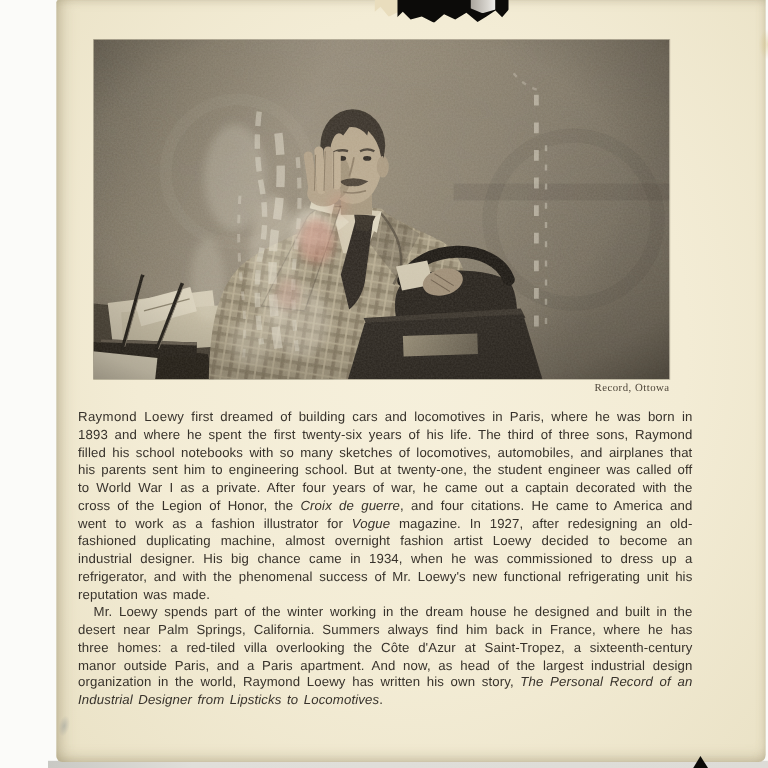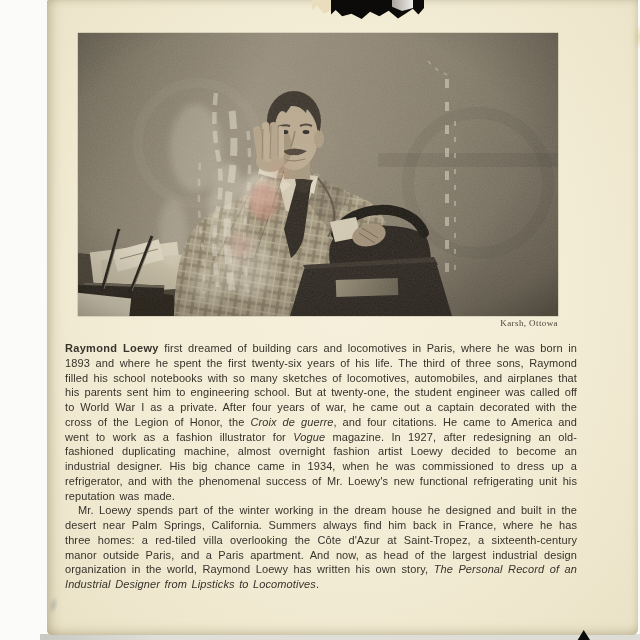--- a/index.html
+++ b/index.html
@@ -46,21 +46,21 @@
     font-family:"Liberation Serif",serif;font-size:9px;color:#4e463a;letter-spacing:.4px;
   }
   
   .bio{
     position:absolute;left:65px;top:341px;width:512px;
     font-size:11px;line-height:14.75px;color:#37322b;
     text-align:justify;letter-spacing:.1px;word-spacing:1.4px;
   }
   .bio p{margin:0;}
   .bio p.indent{text-indent:13px;}
-  .bio .b{font-weight:bold;letter-spacing:.3px;}
+  .bio .b{font-weight:normal;letter-spacing:.3px;}
   .bio .i{font-style:italic;margin-top:34px;}
 </style>
 </head>
 <body>
 
 <div class="scan-strip"></div>
 
 <div class="jacket">
   <div class="stain s1"></div>
 
@@ -219,18 +219,18 @@
         <ellipse cx="204" cy="138" rx="8" ry="10" fill="#c98f7a" opacity=".3"></ellipse>
         <ellipse cx="162" cy="212" rx="10" ry="13" fill="#b57c6e" opacity=".3"></ellipse>
       </g>
     </g>
 
     <rect width="480" height="283" filter="url(#grain)"></rect>
     <rect width="480" height="283" fill="url(#vig)"></rect>
   </svg>
 </div>
 
-<div class="credit">Karsh, Ottowa</div>
+<div class="credit">Record, Ottowa</div>
 
 <div class="bio">
   <p><span class="b">Raymond Loewy</span><span> first dreamed of building cars and locomotives in Paris, where he was born in 1893 and where he spent the first twenty-six years of his life. The third of three sons, Raymond filled his school notebooks with so many sketches of locomotives, automobiles, and airplanes that his parents sent him to engineering school. But at twenty-one, the student engineer was called off to World War I as a private. After four years of war, he came out a captain decorated with the cross of the Legion of Honor, the </span><span class="i">Croix de guerre</span><span>, and four citations. He came to America and went to work as a fashion illustrator for </span><span class="i">Vogue</span><span> magazine. In 1927, after redesigning an old-fashioned duplicating machine, almost overnight fashion artist Loewy decided to become an industrial designer. His big chance came in 1934, when he was commissioned to dress up a refrigerator, and with the phenomenal success of Mr. Loewy's new functional refrigerating unit his reputation was made.</span></p>
   <p class="indent"><span>Mr. Loewy spends part of the winter working in the dream house he designed and built in the desert near Palm Springs, California. Summers always find him back in France, where he has three homes: a red-tiled villa overlooking the Côte d'Azur at Saint-Tropez, a sixteenth-century manor outside Paris, and a Paris apartment. And now, as head of the largest industrial design organization in the world, Raymond Loewy has written his own story, </span><span class="i">The Personal Record of an Industrial Designer from Lipsticks to Locomotives</span><span>.</span></p>
 </div>
 
 </body></html>

